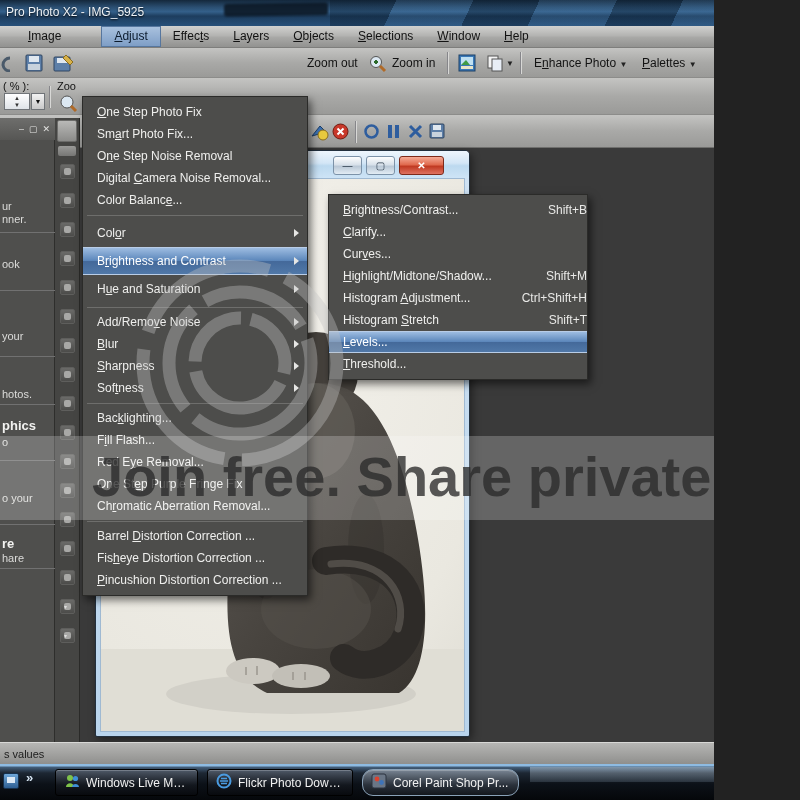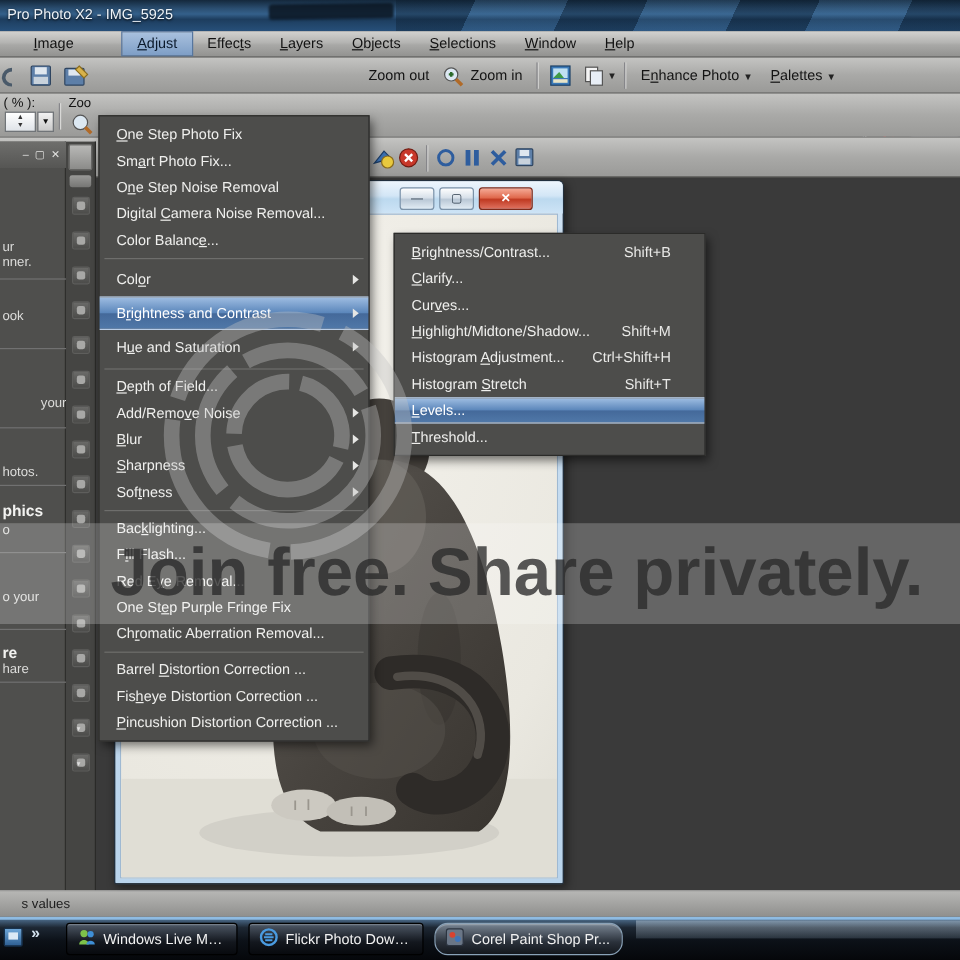--- a/index.html
+++ b/index.html
@@ -1,17 +1,17 @@
 <!DOCTYPE html>
 <html><head>
 <meta charset="utf-8">
 <style>
   html,body{margin:0;padding:0;background:#222;}
   *{box-sizing:border-box;font-family:"Liberation Sans",sans-serif;}
-  #screen{position:relative;width:800px;height:800px;overflow:hidden;background:#3a3a3a;user-select:none;}
+  #screen{position:relative;width:714px;height:800px;overflow:hidden;background:#3a3a3a;user-select:none;}
   u{text-decoration:underline;}
 
   
   #titlebar{position:absolute;left:0;top:0;width:800px;height:26px;
     background:linear-gradient(180deg,#14283c 0%,#2b4f72 28%,#34608a 45%,#1d3d5e 62%,#27507a 100%);}
   #titlebar .ttl{position:absolute;left:6px;top:5px;font-size:12px;color:#eef3f8;text-shadow:0 1px 2px #000;white-space:nowrap;}
   #titlebar .redact{position:absolute;left:224px;top:3px;width:104px;height:13px;background:#0b1622;opacity:.85;filter:blur(1px);transform:rotate(-.8deg);border-radius:3px;}
   #titlebar .aurora{position:absolute;right:0;top:0;width:470px;height:26px;
     background:repeating-linear-gradient(115deg,rgba(10,25,40,.35) 0 60px,rgba(90,140,185,.18) 60px 130px);}
 
@@ -72,32 +72,32 @@
   .menu{position:absolute;background:#4d4d4b;border:1px solid #2b2b29;box-shadow:3px 4px 8px rgba(0,0,0,.55);padding:4px 0;}
   #adjustmenu{left:82px;top:48px;width:226px;z-index:60;margin-top:48px;}
   #bcsubmenu{left:328px;top:194px;width:260px;z-index:65;}
   .mrow{position:relative;height:22px;line-height:22px;padding-left:14px;font-size:12px;color:#efefed;white-space:nowrap;}
   .mrow.parent{height:28px;line-height:28px;}
   .mrow.hl{background:linear-gradient(180deg,#9dbce1,#5c87bb 48%,#44699a 52%,#5078a8);border-top:1px solid #b9cde7;border-bottom:1px solid #b9cde7;color:#fff;line-height:26px;}
   #bcsubmenu .mrow.hl{line-height:20px;height:22px;}
   .msep{height:8px;position:relative;}
   .msep:after{content:"";position:absolute;left:4px;right:4px;top:4px;height:1px;background:#6e6e6c;}
   .arr{position:absolute;right:8px;top:50%;margin-top:-4px;width:0;height:0;border-left:5px solid #e6e6e4;border-top:4px solid transparent;border-bottom:4px solid transparent;}
-  .sc{position:absolute;right:28px;font-size:12px;color:#e9e9e7;}
+  .sc{position:absolute;right:0;font-size:12px;color:#e9e9e7;}
 
   
   .wm{pointer-events:none;}
   #wmrings{position:absolute;left:130px;top:252px;z-index:90;}
   #wmword{position:absolute;left:266px;top:288px;z-index:90;font-size:60px;font-weight:bold;letter-spacing:8px;color:rgba(180,180,180,.5);}
   #wmband{position:absolute;left:0;top:436px;width:800px;height:84px;background:rgba(255,255,255,.22);z-index:91;}
   #wmband .txt{position:absolute;left:92px;top:0;line-height:82px;font-size:56px;font-weight:bold;color:rgba(42,42,42,.78);white-space:nowrap;}
 
   
   #statusbar{position:absolute;left:0;top:742px;width:800px;height:22px;background:linear-gradient(#b6b6b4,#8f8f8d);border-top:1px solid #d8d8d6;z-index:10;}
-  #statusbar .stext{position:absolute;left:18px;top:0;line-height:22px;font-size:11px;color:#1c1c1c;}
+  #statusbar .stext{position:absolute;left:4px;top:0;line-height:22px;font-size:11px;color:#1c1c1c;}
 
   
   #taskbar{position:absolute;left:0;top:764px;width:800px;height:36px;z-index:12;
     background:linear-gradient(180deg,#8ebbe2 0,#8ebbe2 2px,#44607c 3px,#1d2733 9px,#0c1118 20px,#05070a 100%);}
   #taskbar .glass{position:absolute;right:0;top:3px;width:270px;height:15px;background:linear-gradient(180deg,rgba(200,215,228,.45),rgba(120,140,158,.25));}
   #taskbar .chev{position:absolute;left:26px;top:6px;font-size:13px;font-weight:bold;color:#d5e4f1;}
   .tbbtn{position:absolute;top:5px;height:27px;border:1px solid #000;border-radius:3px;display:flex;align-items:center;gap:6px;padding:0 8px;
     background:linear-gradient(180deg,rgba(86,96,110,.85),rgba(20,24,31,.9) 60%,rgba(8,10,14,.95));box-shadow:inset 0 1px 0 rgba(255,255,255,.22);
     color:#f1f1f1;font-size:12px;white-space:nowrap;overflow:hidden;}
   .tbbtn.active{background:linear-gradient(180deg,rgba(130,142,156,.9),rgba(45,52,62,.92) 60%,rgba(20,24,30,.95));border-color:#8aa2b8;border-radius:11px;}
@@ -266,21 +266,21 @@
 
   <div id="palette">
     <div class="phead">
       <span class="pbtn">–</span>
       <span class="pbtn">▢</span>
       <span class="pbtn">✕</span>
     </div>
   <span class="frag" style="top: 82px;">ur</span>
       <span class="frag" style="top: 95px;">nner.</span>
       <span class="frag" style="top: 140px;">ook</span>
-      <span class="frag" style="top: 212px; margin-left: 32px;">your</span>
+      <span class="frag" style="top: 212px;">your</span>
       <span class="frag" style="top: 270px;">hotos.</span>
       <span class="frag b" style="top: 300px;">phics</span>
       <span class="frag" style="top: 318px;">o</span>
       <span class="frag" style="top: 374px;">o your</span>
       <span class="frag b" style="top: 418px;">re</span>
       <span class="frag" style="top: 434px;">hare</span>
       <div class="pline" style="top: 114px;"></div>
       <div class="pline" style="top: 172px;"></div>
       <div class="pline" style="top: 238px;"></div>
       <div class="pline" style="top: 286px;"></div>
@@ -351,21 +351,20 @@
       <div class="mrow"><u>O</u>ne Step Photo Fix</div>
       <div class="mrow">Sm<u>a</u>rt Photo Fix...</div>
       <div class="mrow">O<u>n</u>e Step Noise Removal</div>
       <div class="mrow">Digital <u>C</u>amera Noise Removal...</div>
       <div class="mrow">Color Balanc<u>e</u>...</div>
       <div class="msep"></div>
       <div class="mrow parent">Col<u>o</u>r<span class="arr"></span></div>
       <div class="mrow parent hl">B<u>r</u>ightness and Contrast<span class="arr"></span></div>
       <div class="mrow parent">H<u>u</u>e and Saturation<span class="arr"></span></div>
       <div class="msep"></div>
-      <div class="mrow"><u>D</u>epth of Field...</div>
       <div class="mrow">Add/Remo<u>v</u>e Noise<span class="arr"></span></div>
       <div class="mrow"><u>B</u>lur<span class="arr"></span></div>
       <div class="mrow"><u>S</u>harpness<span class="arr"></span></div>
       <div class="mrow">Sof<u>t</u>ness<span class="arr"></span></div>
       <div class="msep"></div>
       <div class="mrow">Bac<u>k</u>lighting...</div>
       <div class="mrow">F<u>i</u>ll Flash...</div>
       <div class="mrow">Red E<u>y</u>e Removal...</div>
       <div class="mrow">One St<u>e</u>p Purple Fringe Fix</div>
       <div class="mrow">Ch<u>r</u>omatic Aberration Removal...</div>

